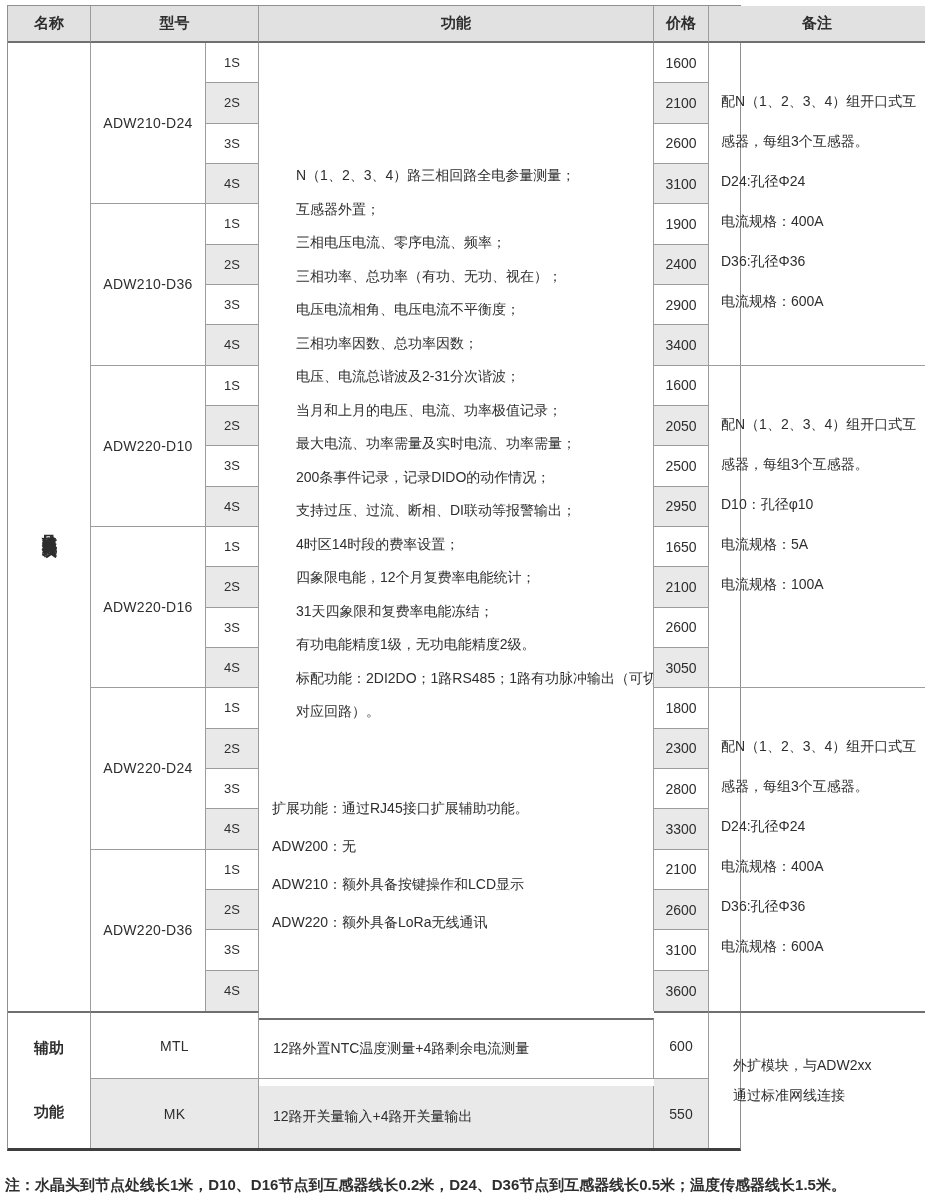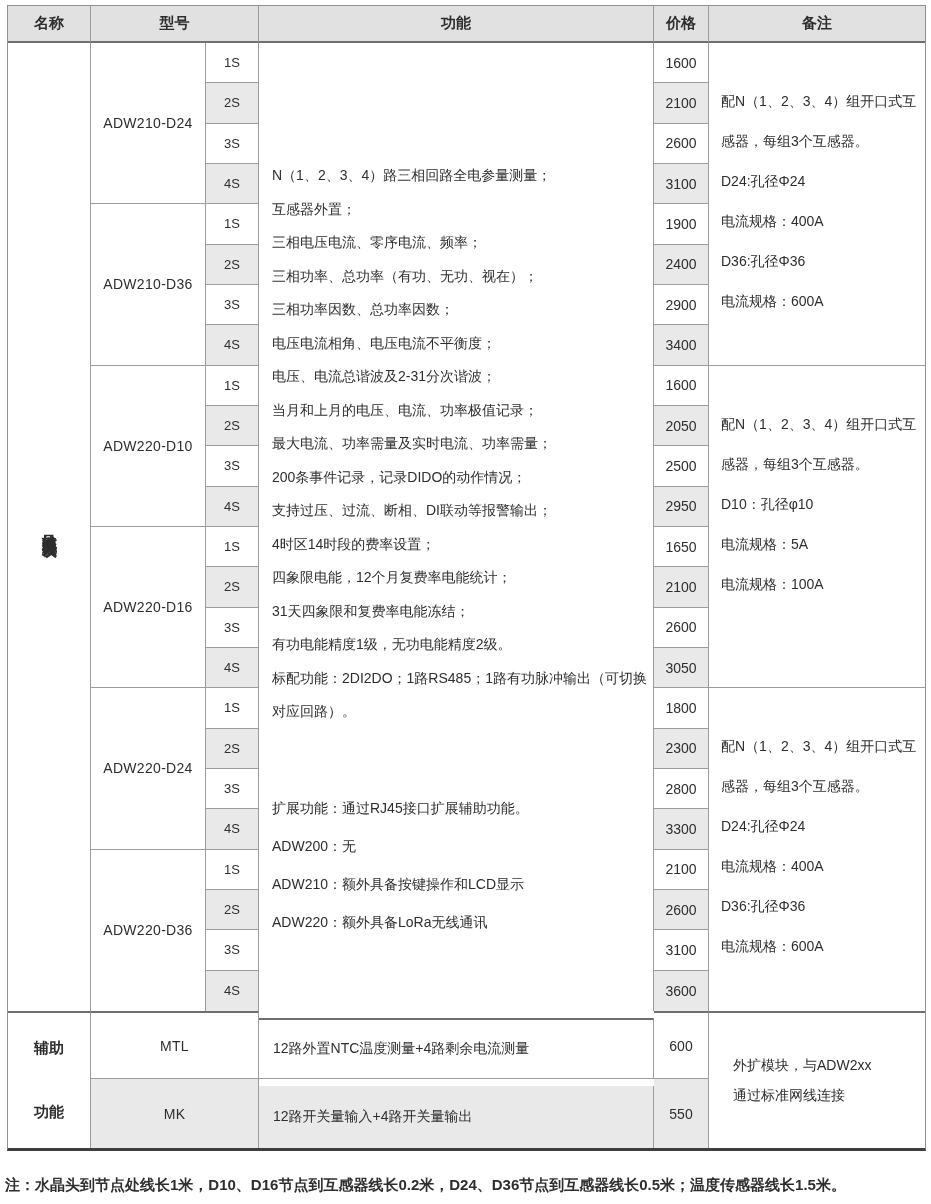--- a/index.html
+++ b/index.html
@@ -1,21 +1,21 @@
 <!DOCTYPE html>
 <html><head>
 <meta charset="utf-8">
 <style>
   * { margin:0; padding:0; box-sizing:border-box; }
   html,body { background:#ffffff; width:931px; }
   body { font-family:"Liberation Sans", sans-serif; color:#2e2e2e; }
 
   .tbl{
     margin:5px auto 0 7px;
-    width:919px;
+    width:734px;
     display:grid;
     grid-template-columns:83px 115px 53px 395px 55px 216px;
     grid-template-rows:37px repeat(24, 40.33px) 68.5px 68.5px;
     border:1px solid #8f8f8f;
     border-bottom:3px solid #3e3e3e;
   }
   .c{
     border-right:1px solid #9c9c9c;
     border-bottom:1px solid #9c9c9c;
     display:flex; align-items:center; justify-content:center;
@@ -31,21 +31,21 @@
   .price-cell{ font-size:14px; }
   .model-cell{ font-size:14px; letter-spacing:0.3px; }
 
   .cat-cell .vtxt{
     writing-mode:vertical-rl; text-orientation:upright;
     font-size:15px; font-weight:600; letter-spacing:1px;
   }
   .func-cell{
     display:block; padding:116px 8px 0 13px; font-size:14px;
   }
-  .func-line{ height:33.5px; line-height:33.5px; white-space:nowrap; }
+  .func-line{ height:33.5px; line-height:33.5px; white-space:nowrap;margin-left:24px; }
   .ext-block{ margin-top:60px; }
   .ext-line{ height:38px; line-height:38px; white-space:nowrap; }
 
   .remark-cell{ display:block; padding:38px 4px 0 12px; font-size:14px; }
   .remark-line{ height:40px; line-height:40px; white-space:nowrap; }
 
   .aux-cat{ flex-direction:column; justify-content:space-around; font-size:15px; font-weight:600; padding:4px 0; }
   .aux-func{ justify-content:flex-start; padding-left:14px; font-size:14px;margin-top:7px; }
   .aux-remark{ flex-direction:column; align-items:flex-start; justify-content:center; padding-left:24px; font-size:14px; }
   .aux-remark div{ line-height:30px; white-space:nowrap; }
@@ -101,22 +101,22 @@
   <div class="c s-cell" style="grid-row:22;grid-column:3">1S</div>
   <div class="c s-cell g" style="grid-row:23;grid-column:3">2S</div>
   <div class="c s-cell" style="grid-row:24;grid-column:3">3S</div>
   <div class="c s-cell g nobb" style="grid-row:25;grid-column:3">4S</div>
 
   <div class="c func-cell nobb" style="grid-row:2/span 24;grid-column:4">
     <div class="func-line">N（1、2、3、4）路三相回路全电参量测量；</div>
     <div class="func-line">互感器外置；</div>
     <div class="func-line">三相电压电流、零序电流、频率；</div>
     <div class="func-line">三相功率、总功率（有功、无功、视在）；</div>
+    <div class="func-line">电压电流相角、电压电流不平衡度；</div>
     <div class="func-line">三相功率因数、总功率因数；</div>
-    <div class="func-line">电压电流相角、电压电流不平衡度；</div>
     <div class="func-line">电压、电流总谐波及2-31分次谐波；</div>
     <div class="func-line">当月和上月的电压、电流、功率极值记录；</div>
     <div class="func-line">最大电流、功率需量及实时电流、功率需量；</div>
     <div class="func-line">200条事件记录，记录DIDO的动作情况；</div>
     <div class="func-line">支持过压、过流、断相、DI联动等报警输出；</div>
     <div class="func-line">4时区14时段的费率设置；</div>
     <div class="func-line">四象限电能，12个月复费率电能统计；</div>
     <div class="func-line">31天四象限和复费率电能冻结；</div>
     <div class="func-line">有功电能精度1级，无功电能精度2级。</div>
     <div class="func-line">标配功能：2DI2DO；1路RS485；1路有功脉冲输出（可切换</div>

